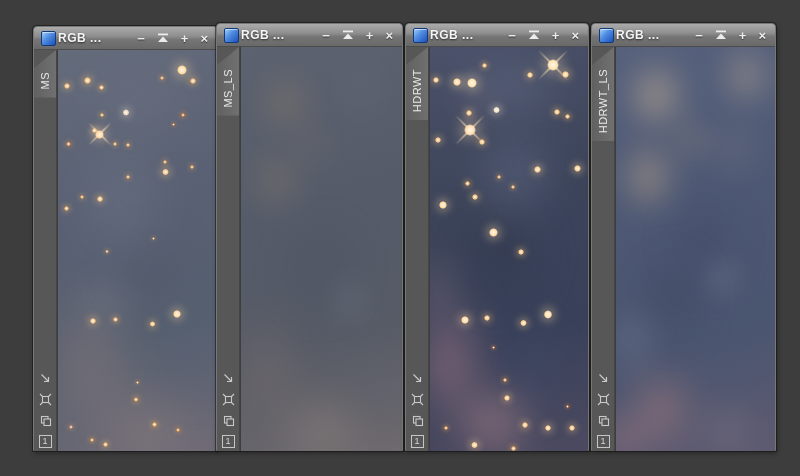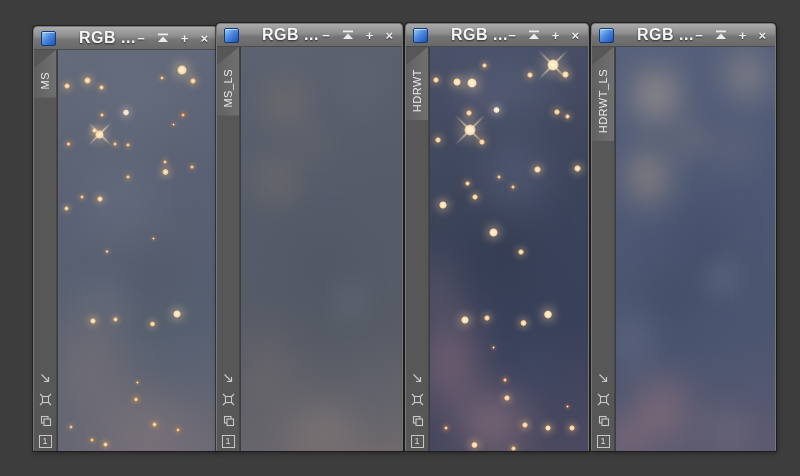--- a/index.html
+++ b/index.html
@@ -6,21 +6,21 @@
   #desktop{position:relative;width:800px;height:476px;background:#3d3d3d;overflow:hidden;
     font-family:"Liberation Sans",sans-serif;}
   .win{position:absolute;background:#585858;border:1px solid #787878;border-radius:4px 4px 0 0;
     box-shadow:0 0 0 1px rgba(18,18,18,.55),1px 2px 5px rgba(0,0,0,.4);box-sizing:border-box;}
   .titlebar{height:22px;display:flex;align-items:center;padding:0 9px 0 7px;
     background:linear-gradient(#ababab,#8e8e8e 42%,#757575 58%,#696969);
     border-bottom:1px solid #4c4c4c;border-radius:3px 3px 0 0;}
   .app-icon{width:13px;height:13px;border-radius:2px;flex:none;
     background:linear-gradient(135deg,#9fd0f8 0%,#4d8ae0 45%,#1c50b8 100%);
     border:1px solid #123a78;box-shadow:inset 0 1px 0 rgba(255,255,255,.55);}
-  .title{margin-left:23px;font-size:16px;font-weight:bold;color:#f4f4f4;letter-spacing:.5px;
+  .title{margin-left:2px;font-size:12px;font-weight:bold;color:#f4f4f4;letter-spacing:.5px;
     text-shadow:0 1px 2px rgba(0,0,0,.65);white-space:nowrap;}
   .tb-btns{margin-left:auto;display:flex;align-items:center;gap:12px;}
   .tb-btn{font-size:13px;font-weight:bold;color:#ececec;line-height:1;cursor:default;
     text-shadow:0 1px 1px rgba(40,40,40,.8);display:flex;align-items:center;}
   .body{display:flex;height:calc(100% - 22px);}
   .sidebar{position:relative;width:22px;flex:none;background:#575757;border-right:1px solid #454545;}
   .view-tab{position:absolute;top:0;left:0;width:22px;display:flex;align-items:center;justify-content:center;
     background:linear-gradient(90deg,#616161,#707070);
     clip-path:polygon(0 18px,100% 0,100% 100%,0 100%);
     padding:22px 0 8px 0;box-sizing:border-box;}

